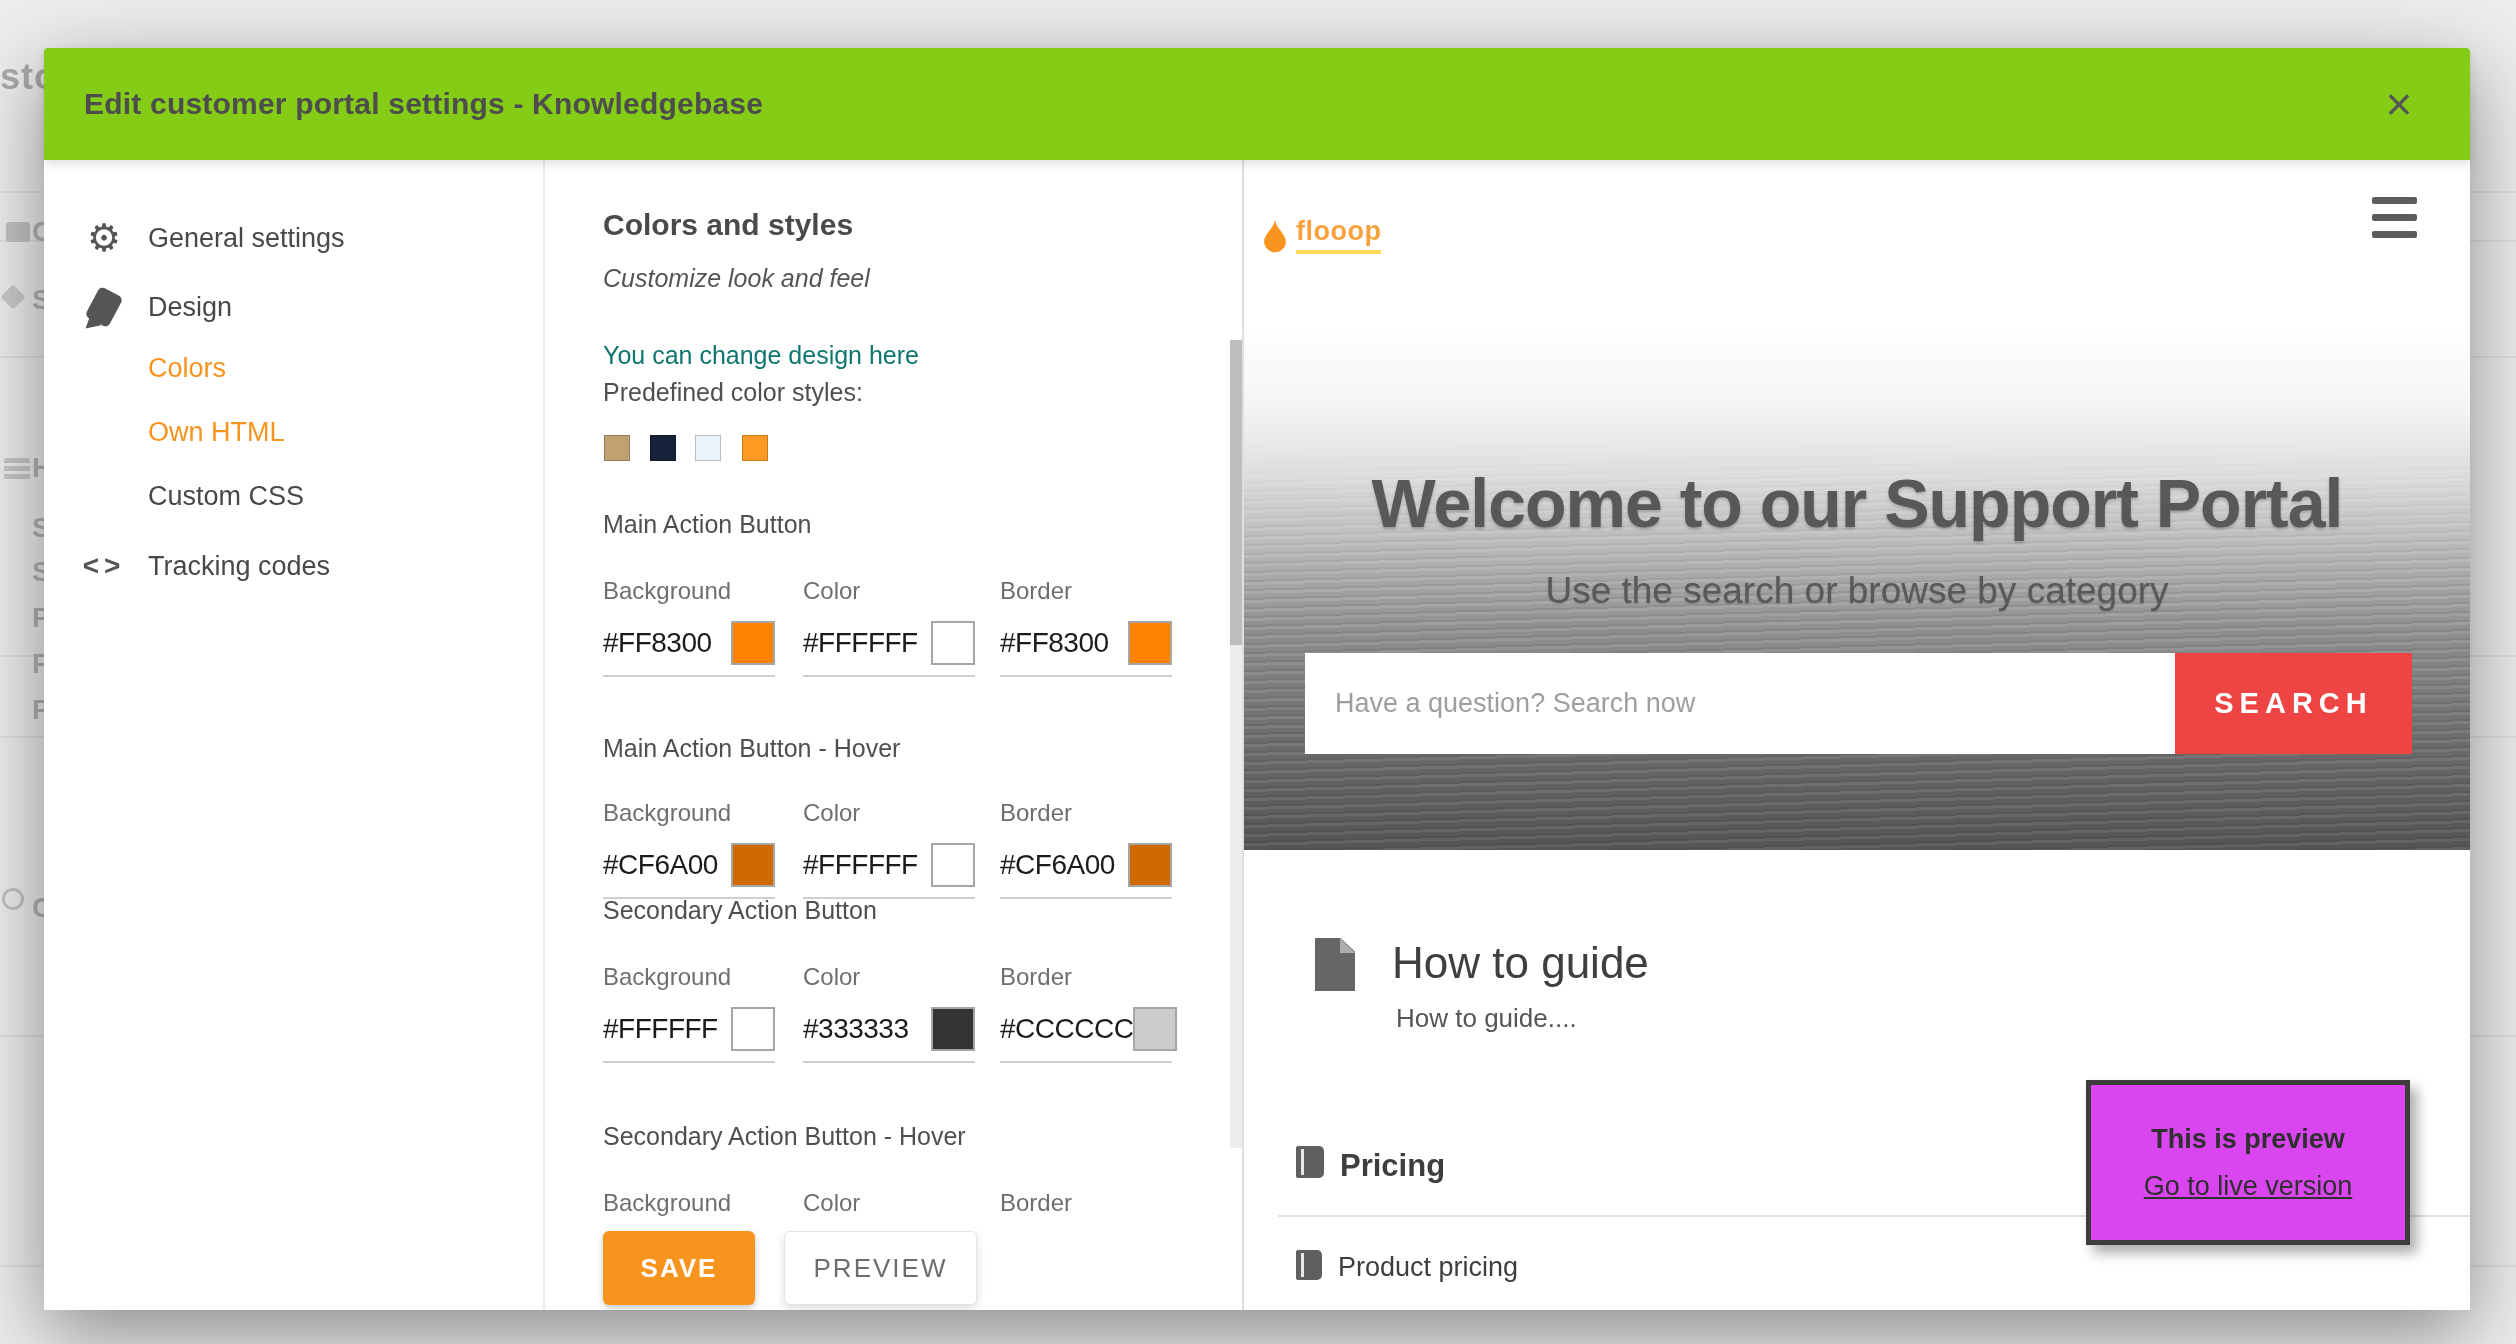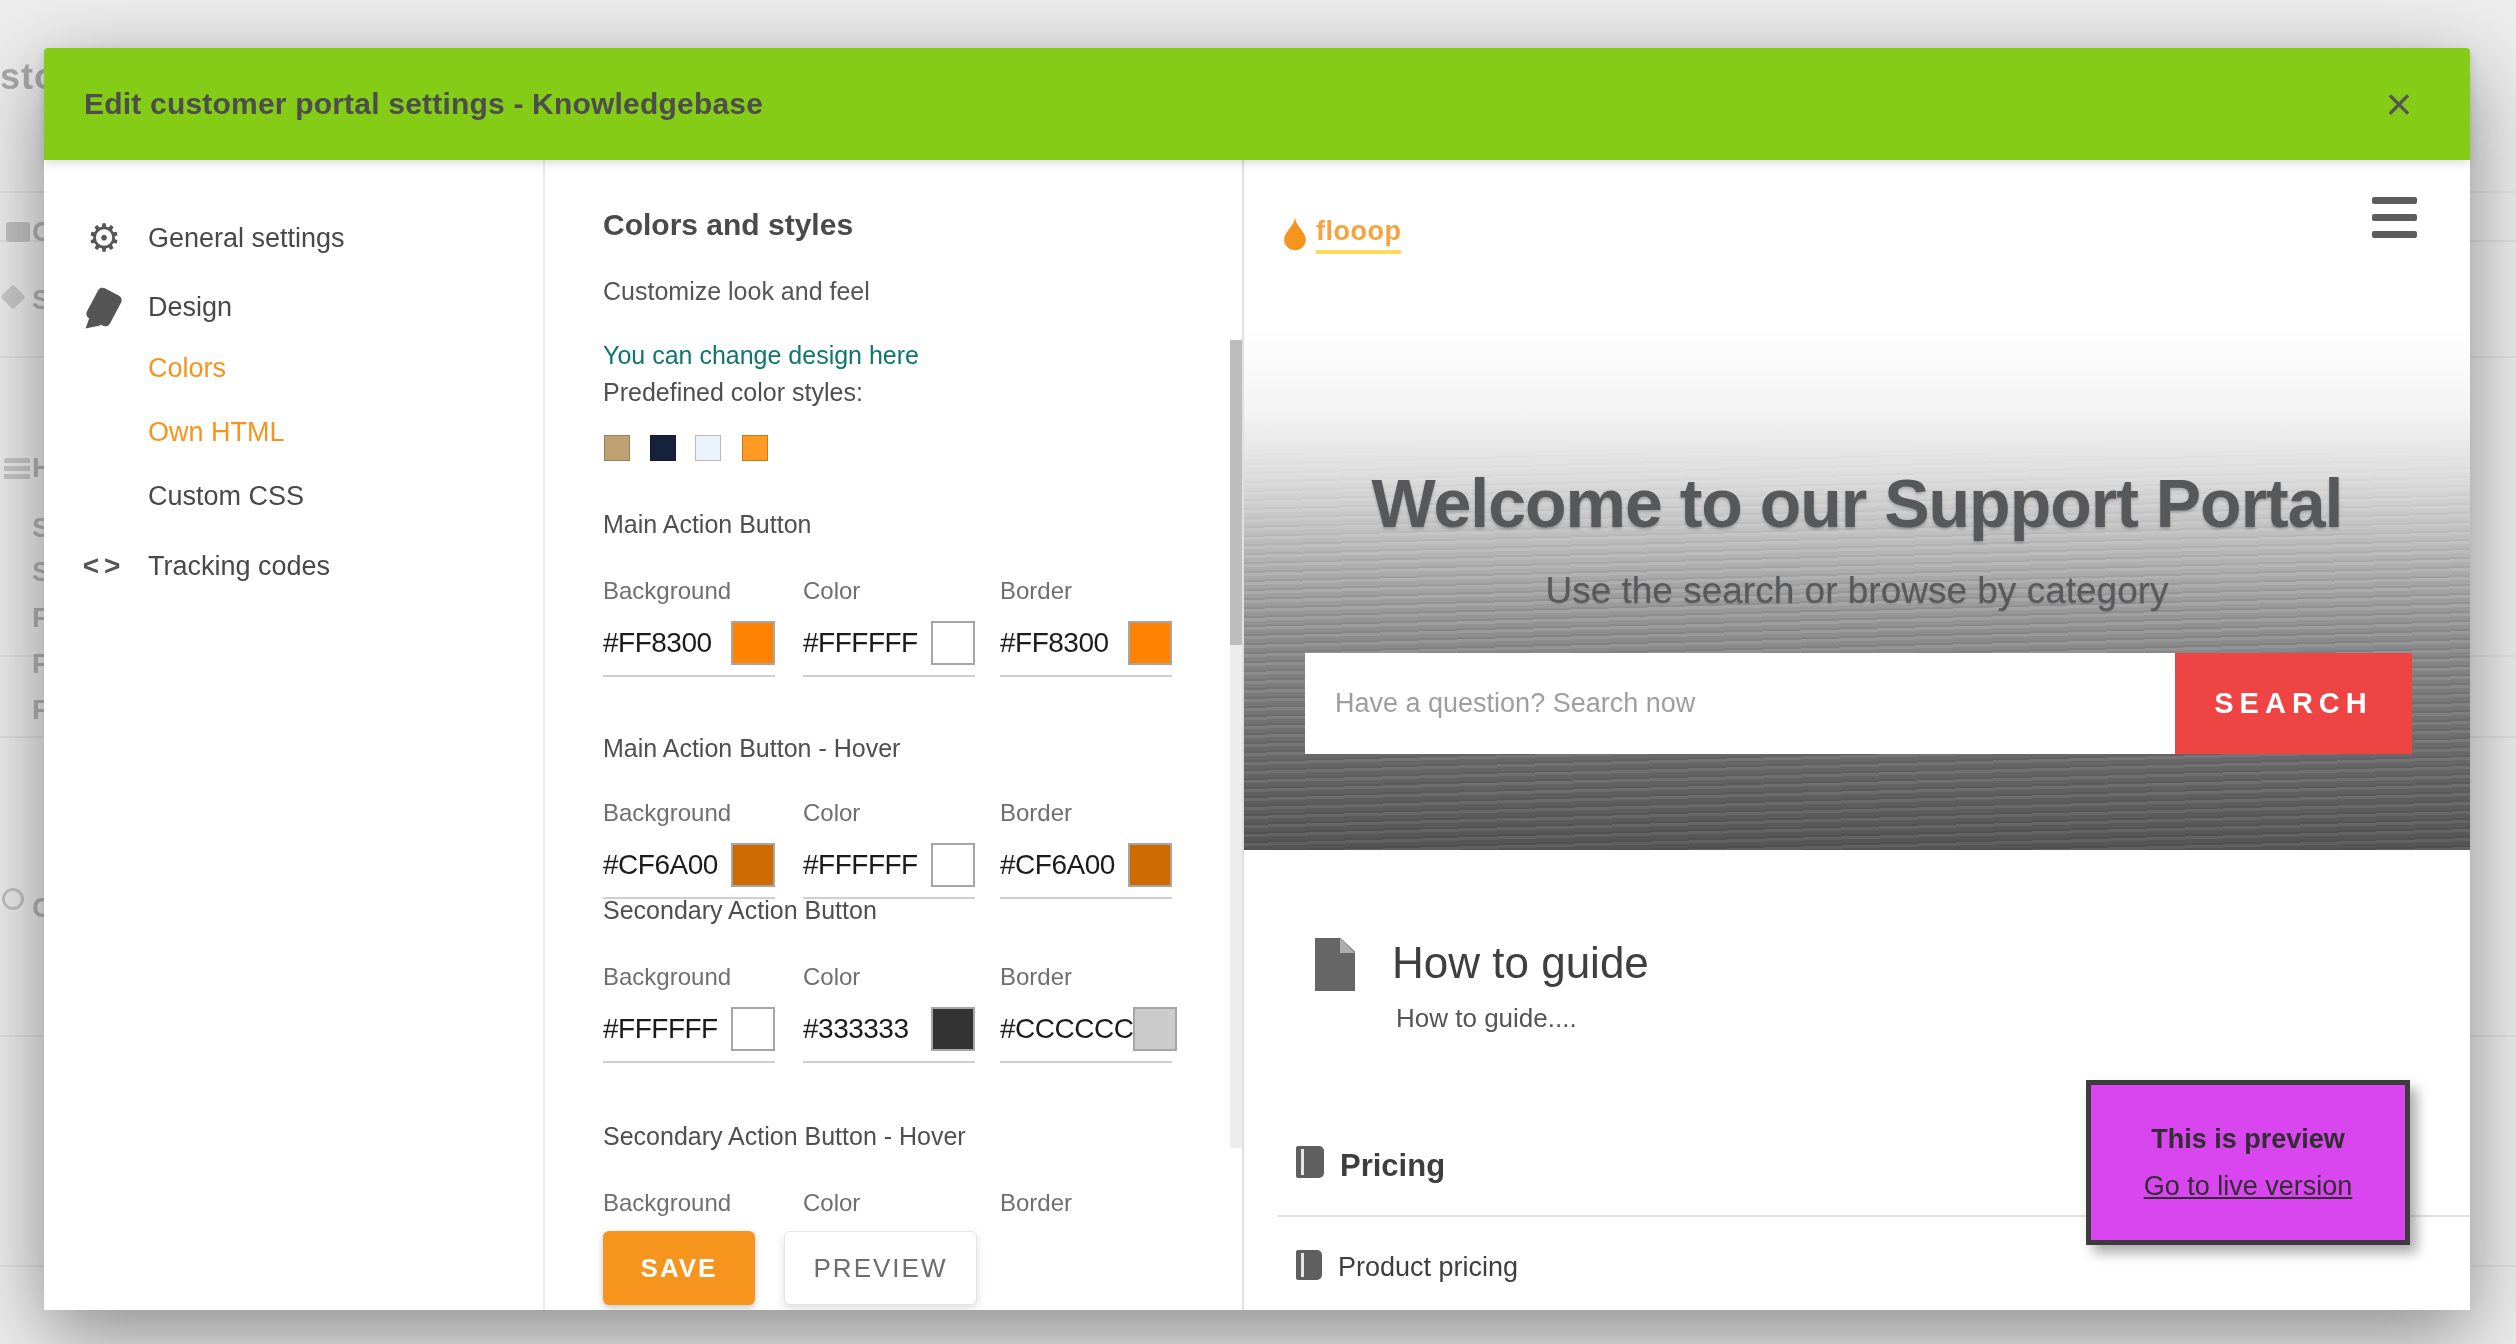--- a/index.html
+++ b/index.html
@@ -36,21 +36,21 @@
   .code-glyph { font-size:28px; font-weight:600; color:#555; letter-spacing:5px; }
   .design-card { width:26px; height:34px; background:#555; border-radius:5px; transform:rotate(28deg); }
   .design-tri { position:absolute; left:2px; bottom:2px; width:0; height:0;
                 border-left:8px solid transparent; border-right:8px solid transparent; border-bottom:13px solid #555;
                 transform:rotate(-12deg); }
 
   
   .settings { position:absolute; left:501px; top:112px; bottom:0; width:699px; background:#fff;
               border-right:2px solid #e0e0e0; overflow:hidden; }
   .s-title { position:absolute; left:58px; top:48px; font-size:30px; font-weight:bold; color:#4a4a4a; }
-  .s-sub   { position:absolute; left:58px; top:117px; font-size:25px; color:#555; }
+  .s-sub   { position:absolute; left:58px; top:104px; font-size:25px; color:#555;font-style:italic; }
   .s-hint1 { position:absolute; left:58px; top:181px; font-size:25px; color:#0f766e; }
   .s-hint2 { position:absolute; left:58px; top:218px; font-size:25px; color:#4f4f4f; }
   .preset  { position:absolute; top:275px; width:26px; height:26px; border:1px solid rgba(0,0,0,.22); cursor:pointer; }
   .sec-title { position:absolute; left:58px; font-size:25px; color:#4f4f4f; }
   .field { position:absolute; width:172px; cursor:pointer; }
   .flabel { font-size:24px; color:#6f6f6f; height:32px; }
   .frow { margin-top:8px; display:flex; align-items:center; justify-content:space-between;
           border-bottom:2px solid #cfcfcf; padding-bottom:7px; height:60px; }
   .hex { font-size:28px; color:#1b1b1b; letter-spacing:-.5px; white-space:nowrap; }
   .chip { width:44px; height:44px; border:2px solid #a6a6a6; flex:none; }
@@ -64,21 +64,21 @@
               border:1px solid #e4e4e4; border-radius:6px; color:#6d6d6d; font-size:26px; letter-spacing:2px;
               cursor:pointer; box-shadow:0 4px 10px rgba(0,0,0,.13); font-family:inherit; }
 
   
   .preview { position:absolute; left:1200px; top:112px; right:0; bottom:0; background:#fff; overflow:hidden; }
   .hero { position:absolute; left:0; top:0; right:0; height:690px;
           background:linear-gradient(180deg,#ffffff 0%,#ffffff 24%,#f4f4f4 36%,#dedede 46%,#b9b9b9 57%,#949494 68%,#787878 80%,#666666 90%,#575757 100%); }
   .hero::after { content:''; position:absolute; left:0; right:0; top:40%; bottom:0;
           background:repeating-linear-gradient(178.5deg, rgba(0,0,0,.09) 0 2px, rgba(255,255,255,.06) 2px 5px, rgba(0,0,0,.03) 5px 9px);
           -webkit-mask-image:linear-gradient(180deg,transparent 0,#000 40%); mask-image:linear-gradient(180deg,transparent 0,#000 40%); }
-  .logo { position:absolute; left:38px; top:56px; display:flex; align-items:flex-start; cursor:pointer; z-index:3; }
+  .logo { position:absolute; left:18px; top:56px; display:flex; align-items:flex-end; cursor:pointer; z-index:3; }
   .logo-text { margin-left:8px; font-size:27px; font-weight:bold; color:#f9a13d; letter-spacing:.5px;
                border-bottom:4px solid #ffd95a; padding-bottom:3px; }
   .burger { position:absolute; right:53px; top:37px; width:45px; cursor:pointer; z-index:3; }
   .burger span { display:block; width:45px; height:7px; background:#5d5d5d; border-radius:2px; margin-bottom:10px; }
   .hero-title { position:absolute; left:0; right:0; top:304px; text-align:center; font-size:68px; font-weight:bold;
                 color:#57585a; letter-spacing:-1px; text-shadow:0 2px 3px rgba(0,0,0,.22); z-index:2; }
   .hero-sub { position:absolute; left:0; right:0; top:410px; text-align:center; font-size:37px; color:#58595b;
               text-shadow:0 1px 2px rgba(0,0,0,.18); z-index:2; }
   .searchwrap { position:absolute; left:61px; top:493px; width:1107px; height:101px; display:flex; z-index:2; }
   .search-input { flex:1; border:none; outline:none; background:#fff; font-size:27px; color:#333;

